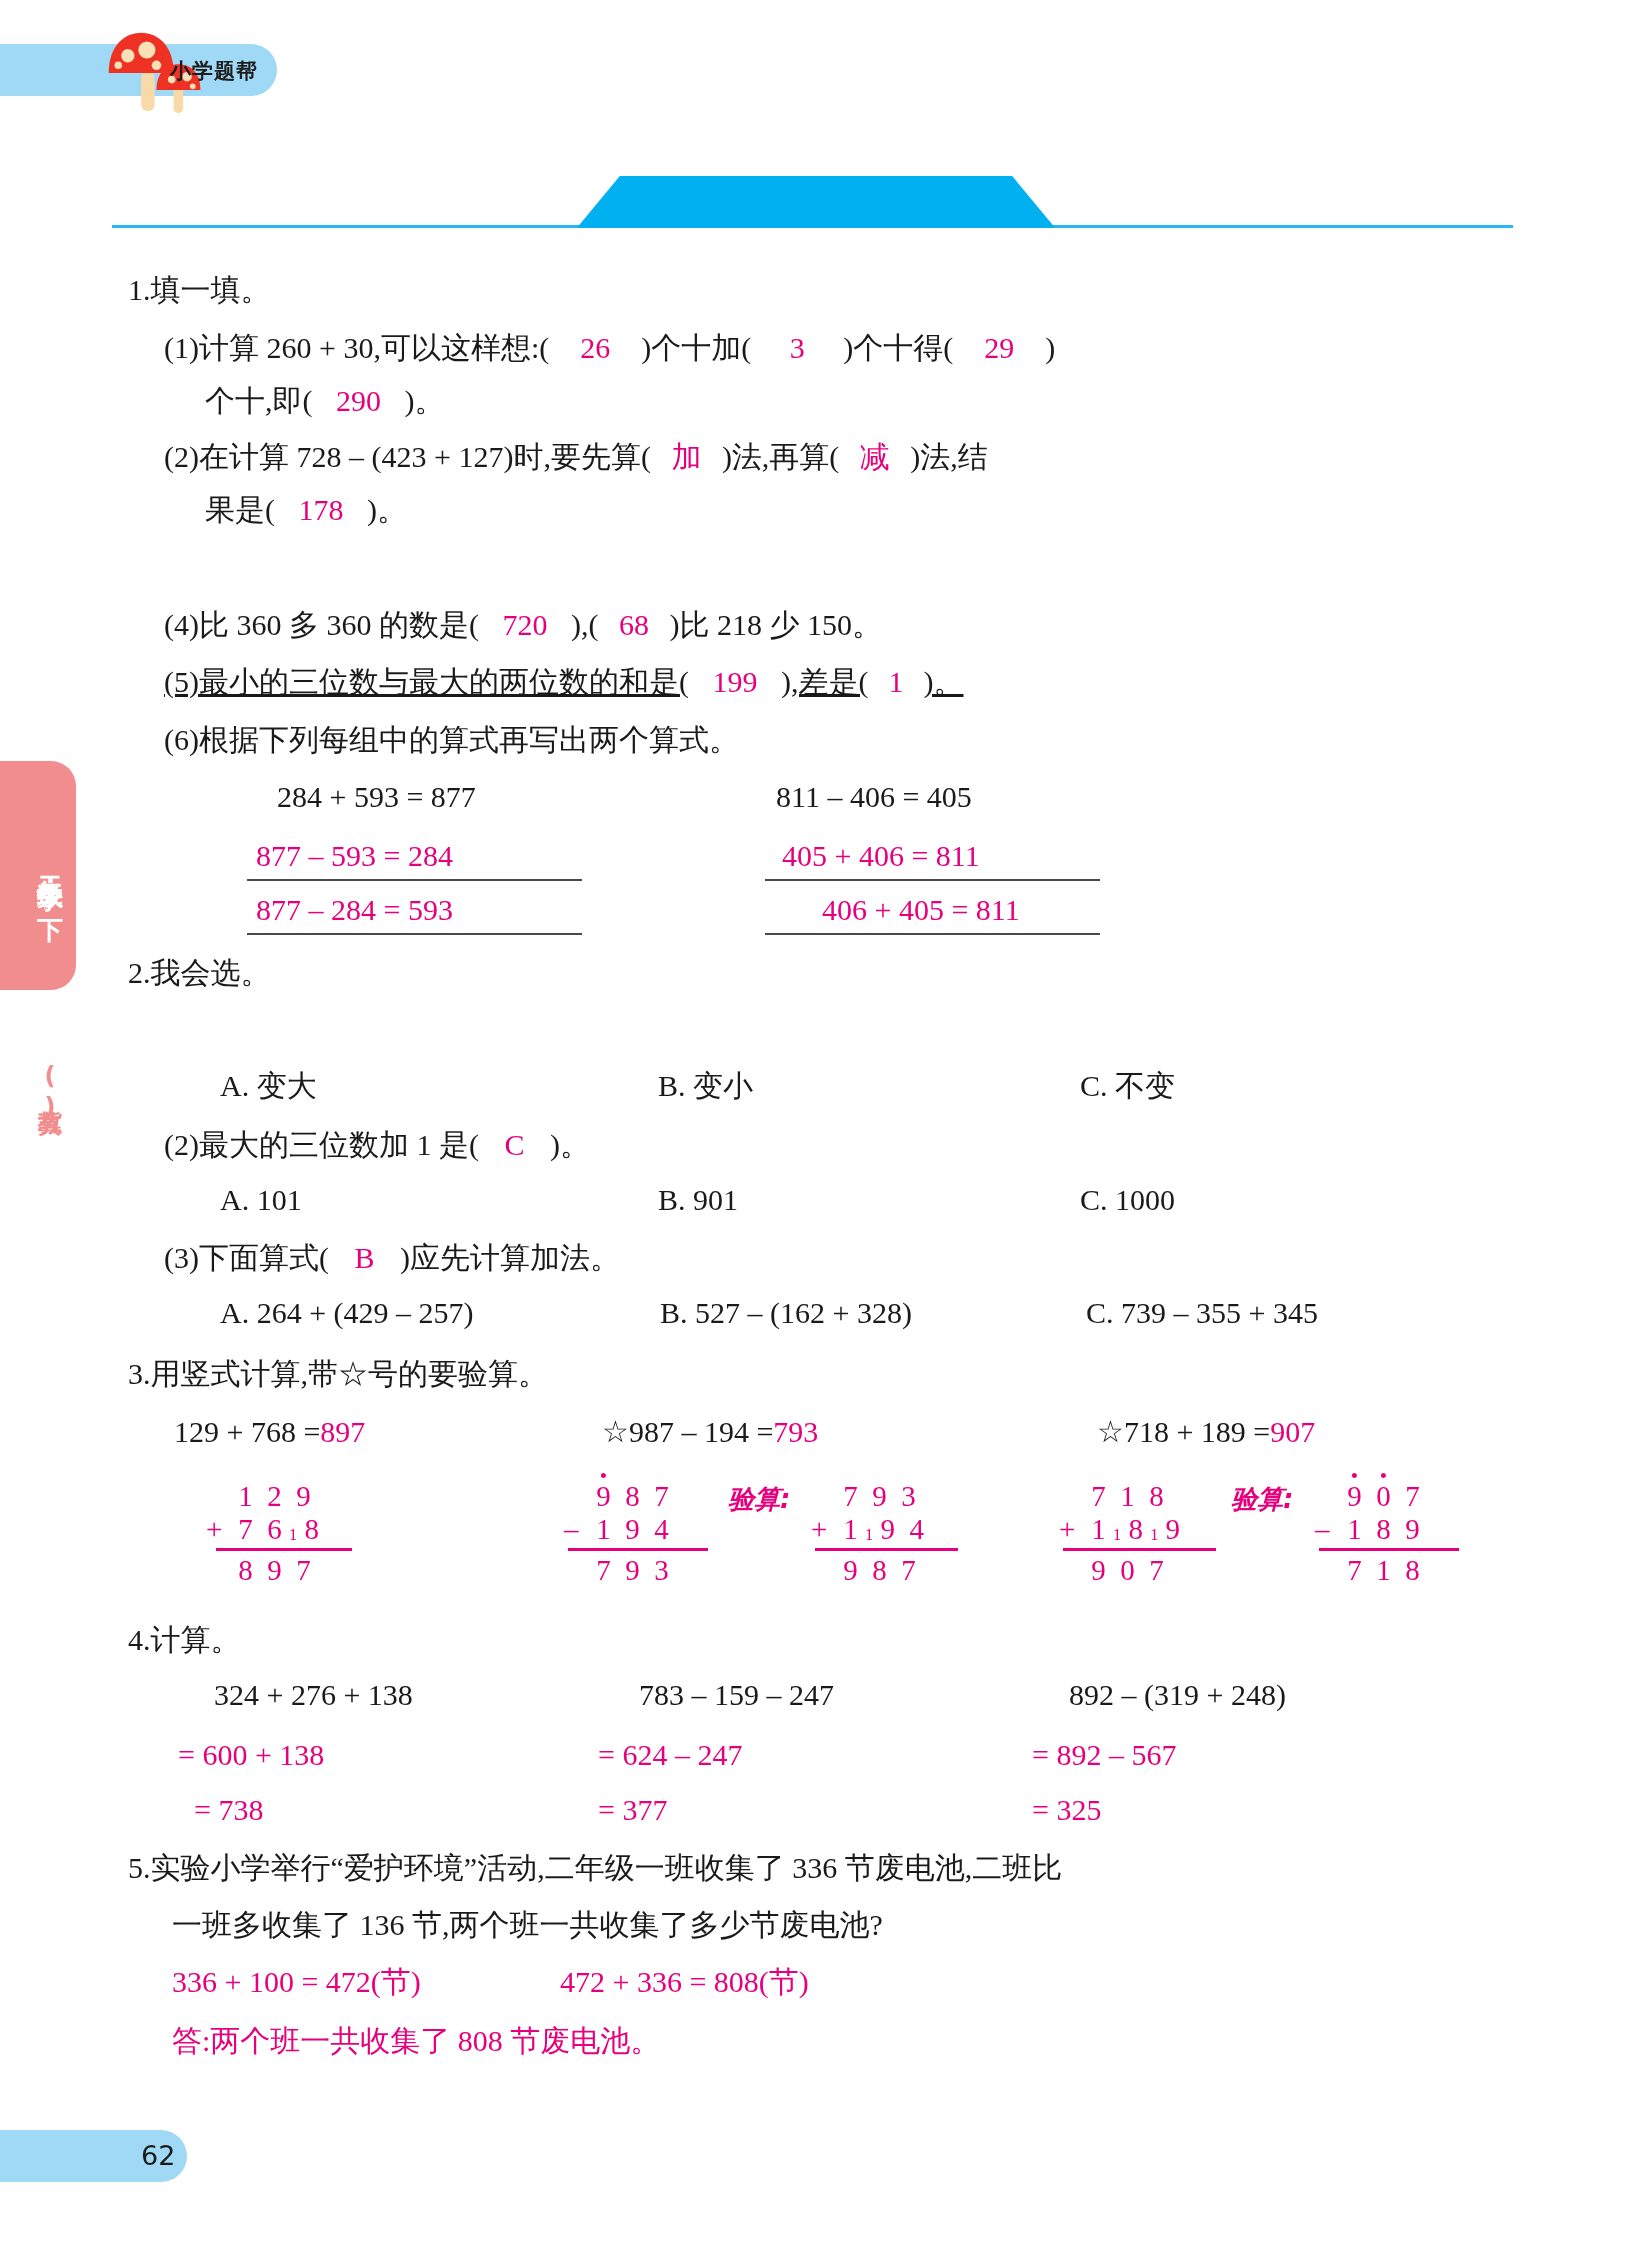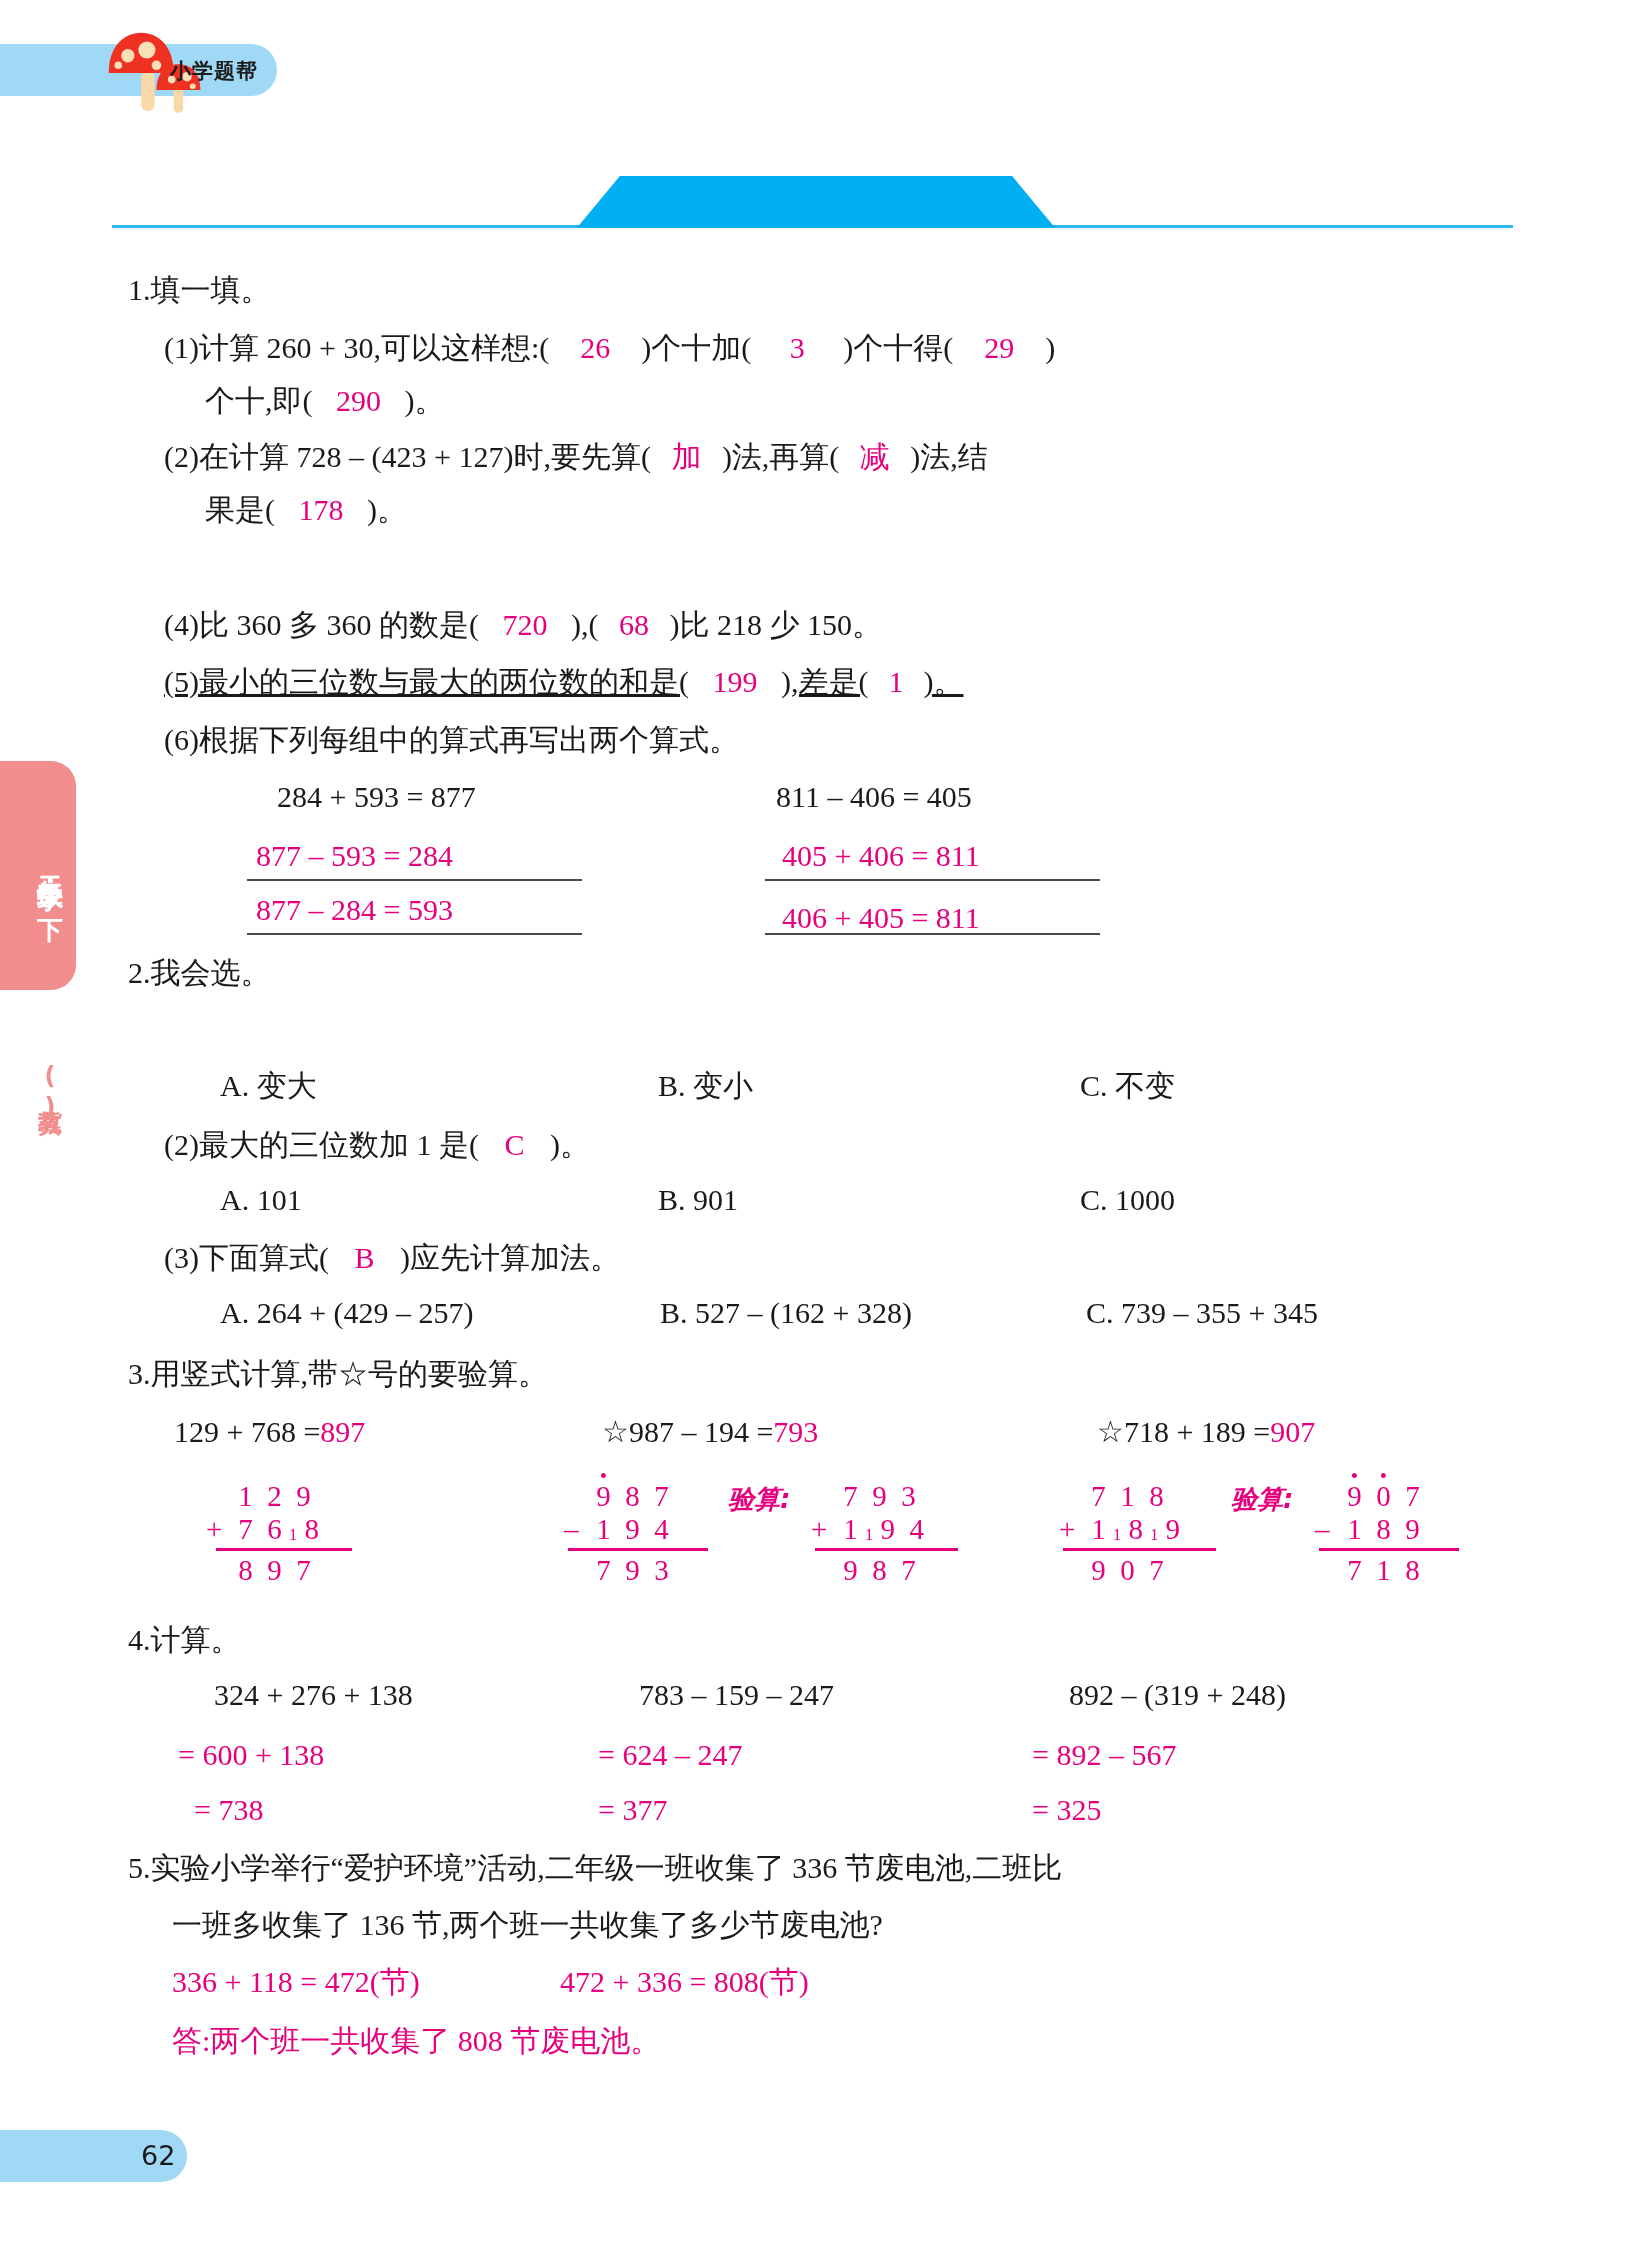--- a/index.html
+++ b/index.html
@@ -126,21 +126,21 @@
 
   <div class="line" style="left:277px;top:782px;">284 + 593 = 877</div>
   <div class="line pink" style="left:256px;top:841px;">877 – 593 = 284</div>
   <div class="grp-rule" style="left:247px;top:879px;width:335px;"></div>
   <div class="line pink" style="left:256px;top:895px;">877 – 284 = 593</div>
   <div class="grp-rule" style="left:247px;top:933px;width:335px;"></div>
 
   <div class="line" style="left:776px;top:782px;">811 – 406 = 405</div>
   <div class="line pink" style="left:782px;top:841px;">405 + 406 = 811</div>
   <div class="grp-rule" style="left:765px;top:879px;width:335px;"></div>
-  <div class="line pink" style="left:782px;top:895px;margin-top:8px;">406 + 405 = 811</div>
+  <div class="line pink" style="left:822px;top:895px;">406 + 405 = 811</div>
   <div class="grp-rule" style="left:765px;top:933px;width:335px;"></div>
 
   <div class="line" style="left:128px;top:958px;">
     <span>2.</span><span>我会选。</span>
   </div>
 
   <div class="line" style="left:220px;top:1071px;">A. 变大</div>
   <div class="line" style="left:658px;top:1071px;">B. 变小</div>
   <div class="line" style="left:1080px;top:1071px;">C. 不变</div>
 
@@ -250,18 +250,18 @@
   <div class="line pink" style="left:598px;top:1795px;">= 377</div>
 
   <div class="line" style="left:1069px;top:1680px;">892 – (319 + 248)</div>
   <div class="line pink" style="left:1032px;top:1740px;">= 892 – 567</div>
   <div class="line pink" style="left:1032px;top:1795px;">= 325</div>
 
   <div class="line" style="left:128px;top:1853px;">
     <span>5.</span><span>实验小学举行“爱护环境”活动,二年级一班收集了 336 节废电池,二班比</span>
   </div>
   <div class="line" style="left:172px;top:1910px;">一班多收集了 136 节,两个班一共收集了多少节废电池?</div>
-  <div class="line pink" style="left:172px;top:1967px;">336 + 118 = 472(节)</div>
+  <div class="line pink" style="left:172px;top:1967px;">336 + 100 = 472(节)</div>
   <div class="line pink" style="left:560px;top:1967px;">472 + 336 = 808(节)</div>
   <div class="line pink" style="left:172px;top:2026px;">答:两个班一共收集了 808 节废电池。</div>
 
 </div>
 
 
 </body></html>

